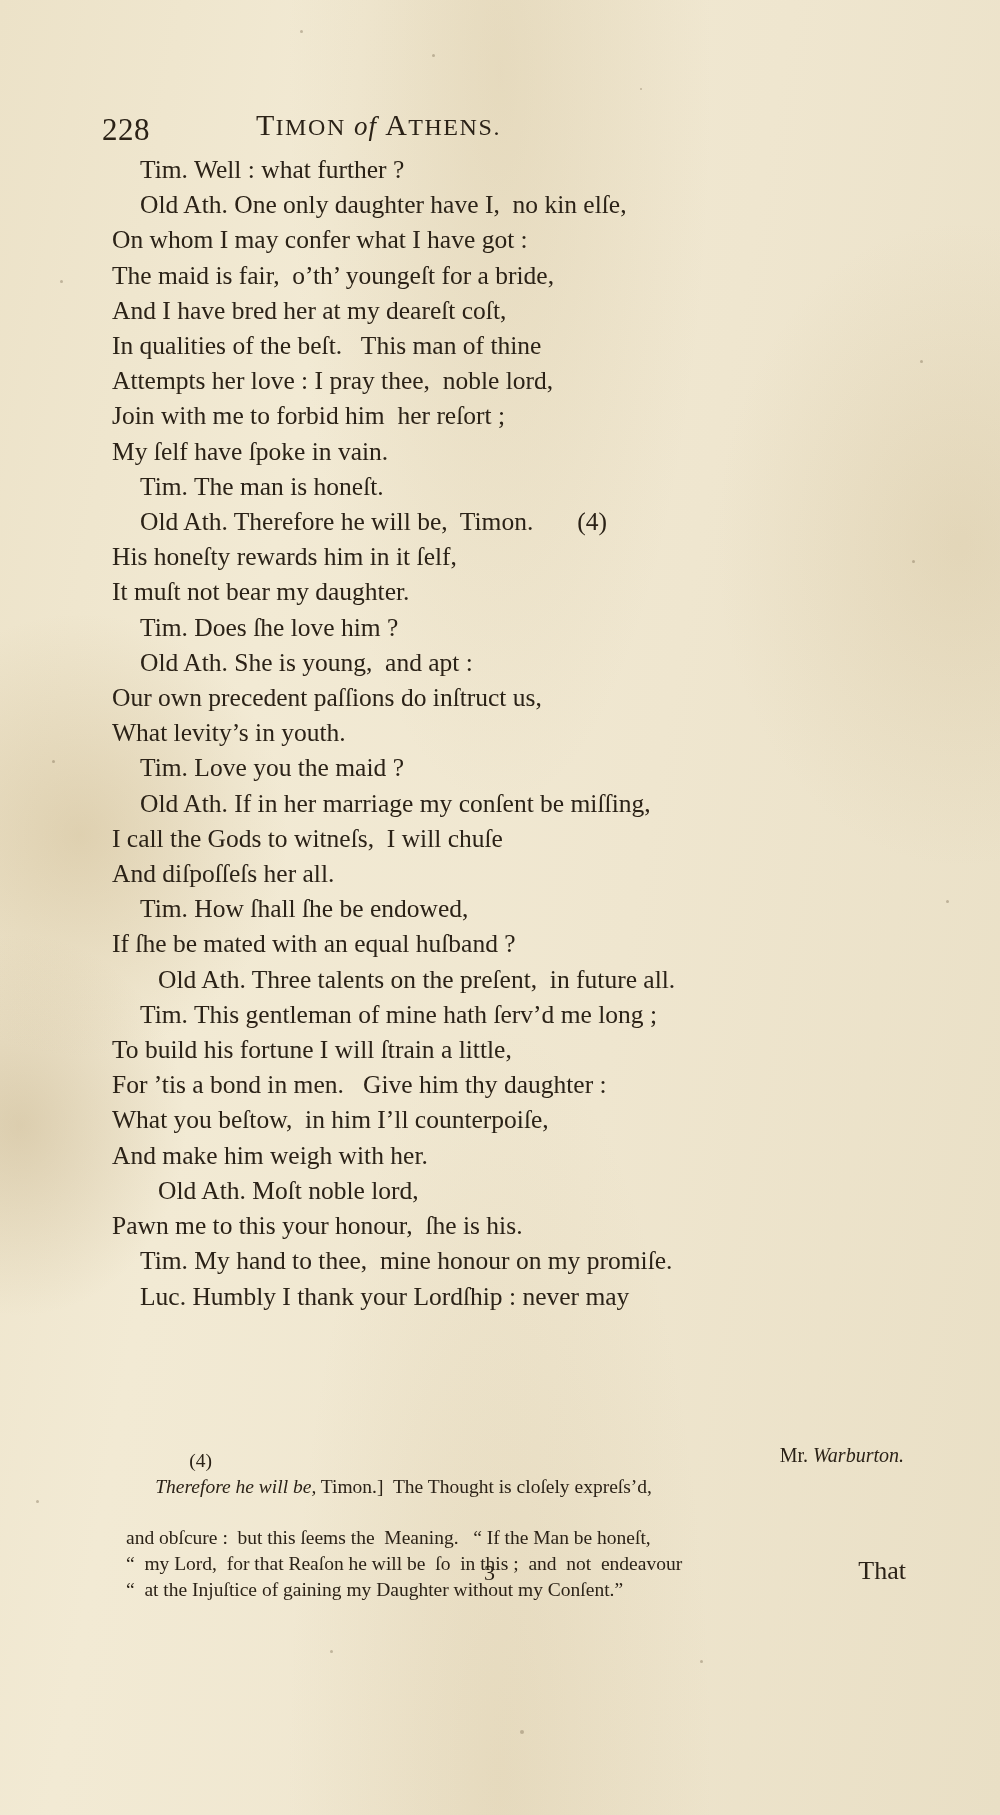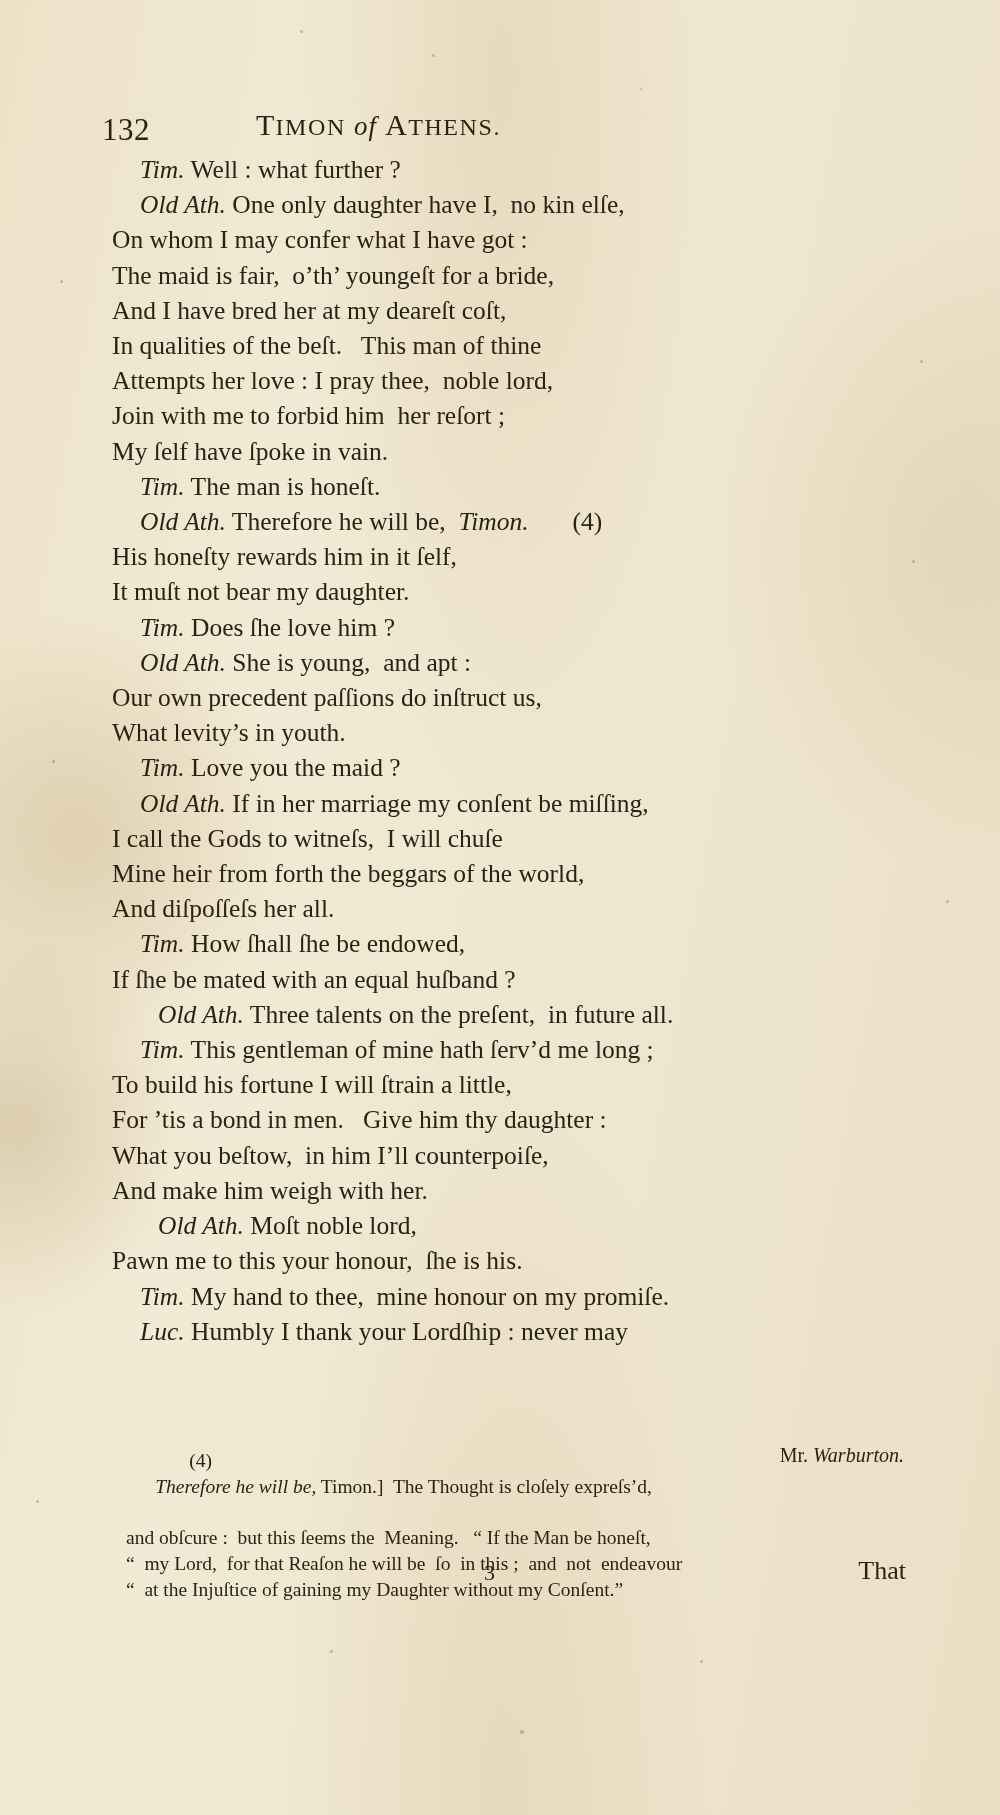--- a/index.html
+++ b/index.html
@@ -77,21 +77,20 @@
     line-height: 35.2px;
   }
   .line {
     white-space: pre;
     position: relative;
   }
   .indent-1 { padding-left: 0px; }
   .indent-2 { padding-left: 28px; }
   .indent-3 { padding-left: 46px; }
   .spk {
-    font-style: italic;
   }
   .note-ref {
     padding-left: 44px;
   }
 
   
   .rule {
     position: absolute;
     top: 1398px;
     left: 124px;
@@ -146,21 +145,21 @@
 <div class="speck" style="left:52px;top:760px;width:3px;height:3px;"></div>
 <div class="speck" style="left:946px;top:900px;width:3px;height:3px;"></div>
 <div class="speck" style="left:36px;top:1500px;width:3px;height:3px;"></div>
 <div class="speck" style="left:520px;top:1730px;width:4px;height:4px;"></div>
 <div class="speck" style="left:330px;top:1650px;width:3px;height:3px;"></div>
 <div class="speck" style="left:700px;top:1660px;width:3px;height:3px;"></div>
 
 <div class="content">
 
   <div class="header">
-    <div class="folio">132</div>
+    <div class="folio">228</div>
     <div class="running-title">
       <span class="sc-big">T</span><span class="sc-small">IMON</span><span class="italic"> of </span><span class="sc-big">A</span><span class="sc-small">THENS.</span>
     </div>
   </div>
 
   <div class="body-text">
 
     <div class="line indent-2"><span class="spk">Tim.</span><span> Well : what further ?</span></div>
 
     <div class="line indent-2"><span class="spk">Old Ath.</span><span> One only daughter have I,  no kin elſe,</span></div>
@@ -195,21 +194,20 @@
 
     <div class="line indent-1"><span>What levity’s in youth.</span></div>
 
     <div class="line indent-2"><span class="spk">Tim.</span><span> Love you the maid ?</span></div>
 
 
     <div class="line indent-2"><span class="spk">Old Ath.</span><span> If in her marriage my conſent be miſſing,</span></div>
 
     <div class="line indent-1"><span>I call the Gods to witneſs,  I will chuſe</span></div>
 
-    <div class="line indent-1"><span>Mine heir from forth the beggars of the world,</span></div>
 
     <div class="line indent-1"><span>And diſpoſſeſs her all.</span></div>
 
     <div class="line indent-2"><span class="spk">Tim.</span><span> How ſhall ſhe be endowed,</span></div>
 
     <div class="line indent-1"><span>If ſhe be mated with an equal huſband ?</span></div>
 
     <div class="line indent-3"><span class="spk">Old Ath.</span><span> Three talents on the preſent,  in future all.</span></div>
 
     <div class="line indent-2"><span class="spk">Tim.</span><span> This gentleman of mine hath ſerv’d me long ;</span></div>

